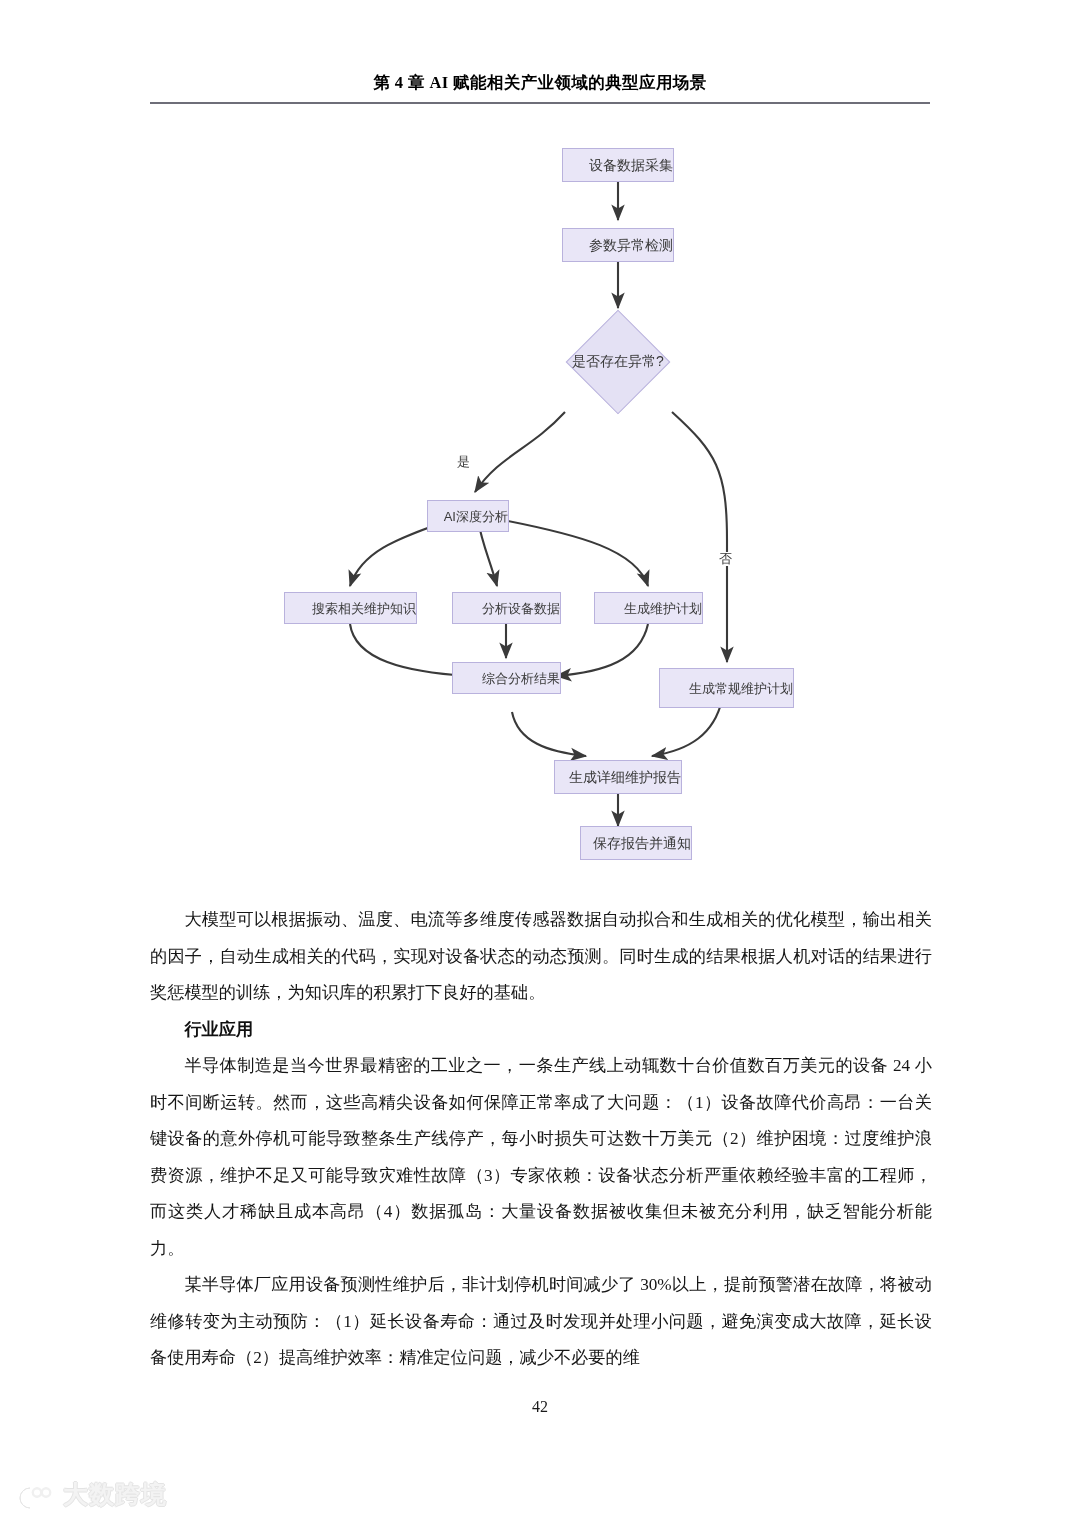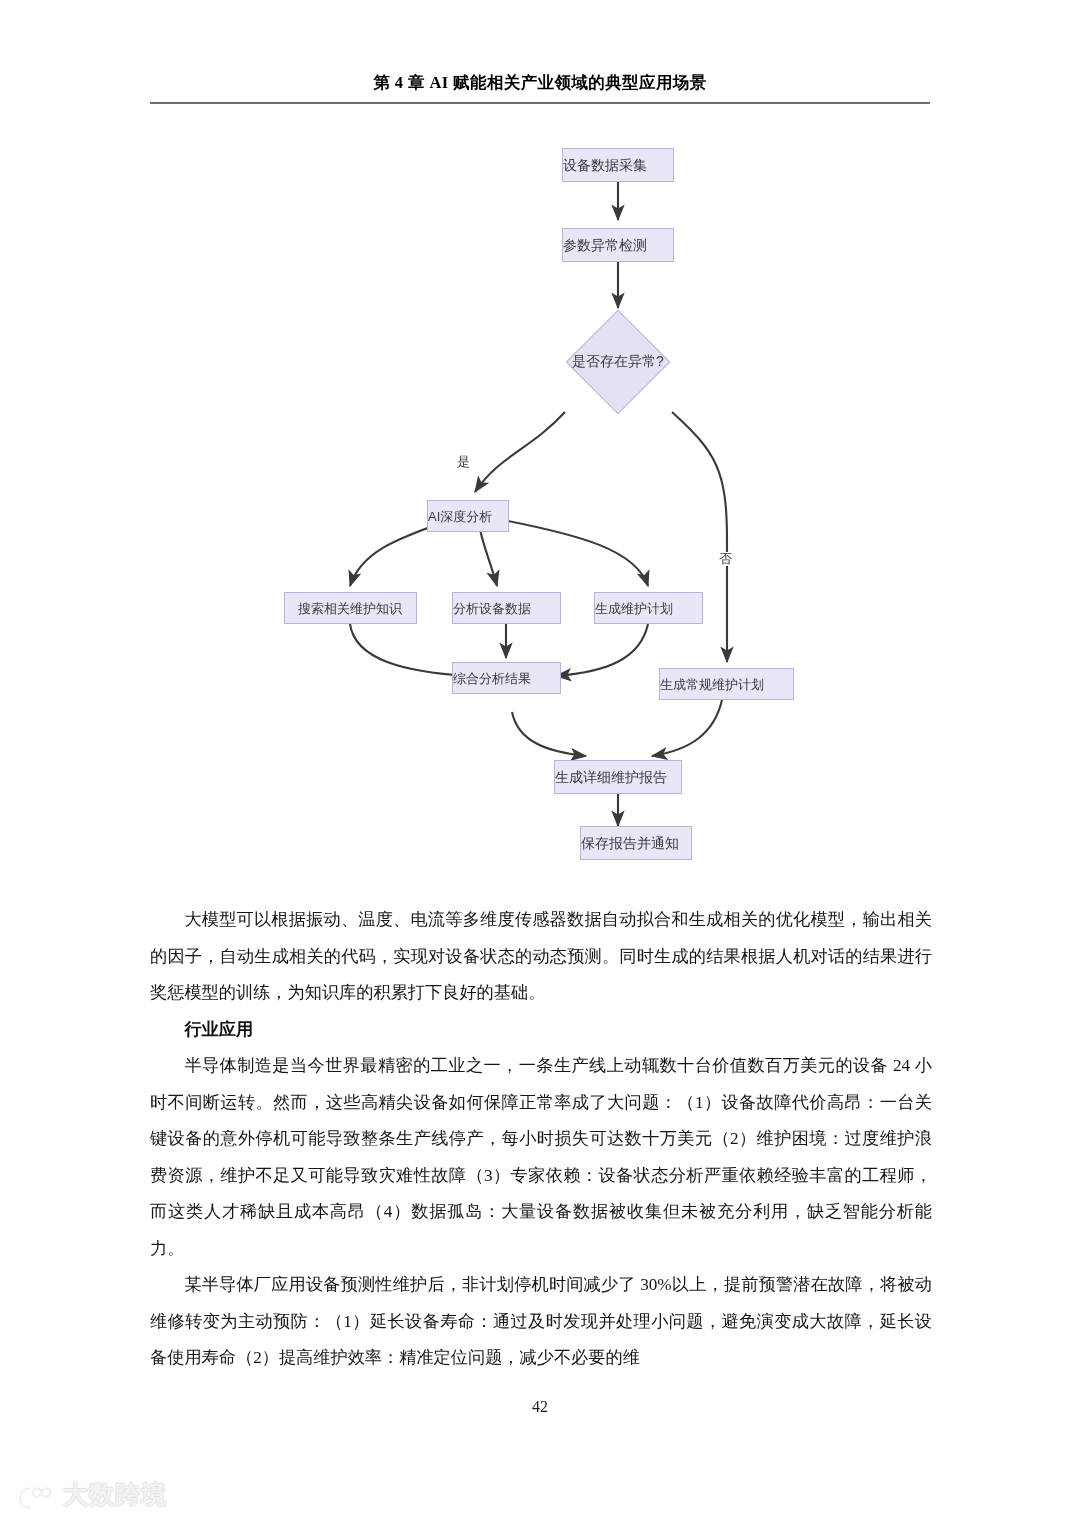--- a/index.html
+++ b/index.html
@@ -55,21 +55,21 @@
     position: absolute;
     box-sizing: border-box;
     background: #e9e6f7;
     border: 1px solid #b9b2dd;
     color: #3a3a3a;
     font-family: "Liberation Sans", "DejaVu Sans", sans-serif;
     font-size: 14px;
     line-height: 1;
     display: flex;
     align-items: center;
-    justify-content: flex-start;
+    justify-content: flex-end;
     white-space: nowrap;
   }
   .node-diamond {
     position: absolute;
     box-sizing: border-box;
     background: #e4e1f4;
     border: 1px solid #b9b2dd;
     transform: rotate(45deg);
   }
   .diamond-label {
@@ -244,21 +244,21 @@
     </div>
 
     <div class="node-box" style="left:594px; top:472px; width:109px; height:32px; font-size:13px;">
       <span>生成维护计划</span>
     </div>
 
     <div class="node-box" style="left:452px; top:542px; width:109px; height:32px; font-size:13px;">
       <span>综合分析结果</span>
     </div>
 
-    <div class="node-box" style="left:659px; top:548px; width:135px; height:32px; font-size:13px;">
+    <div class="node-box" style="left:659px; top:548px; width:135px; height:40px; font-size:13px;">
       <span>生成常规维护计划</span>
     </div>
 
     <div class="node-box" style="left:554px; top:640px; width:128px; height:34px;">
       <span>生成详细维护报告</span>
     </div>
 
     <div class="node-box" style="left:580px; top:706px; width:112px; height:34px;">
       <span>保存报告并通知</span>
     </div>

